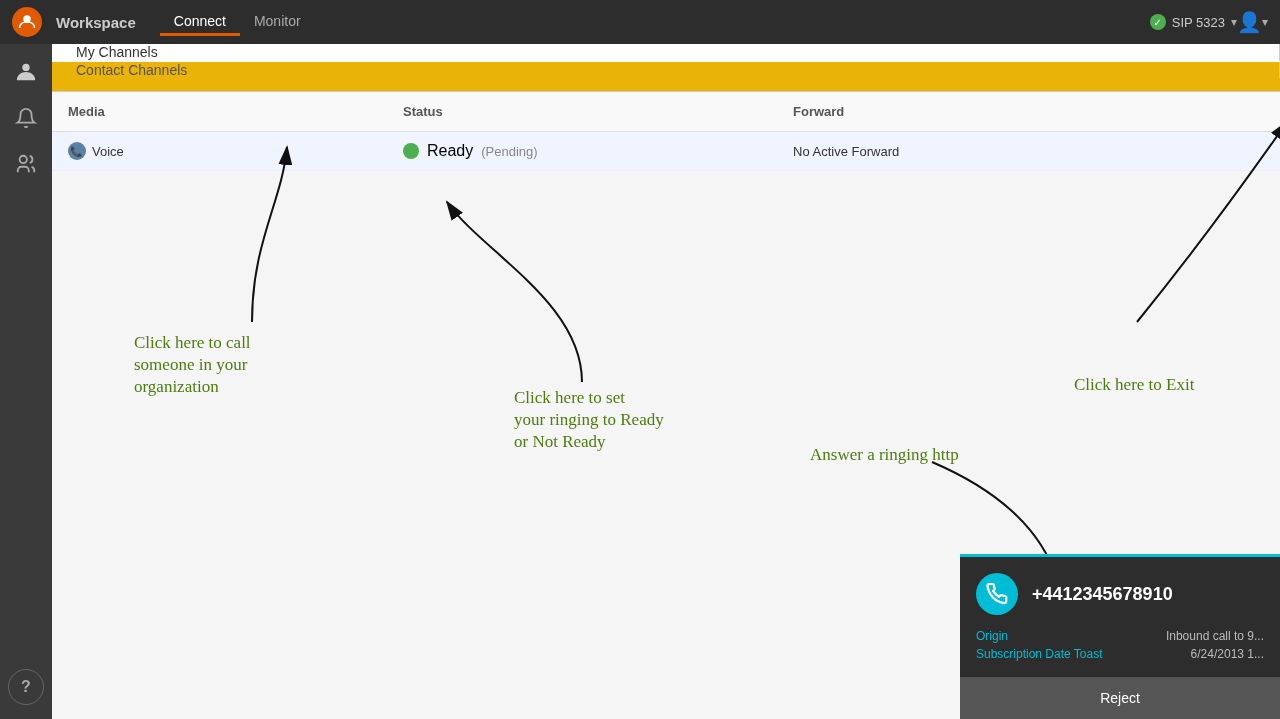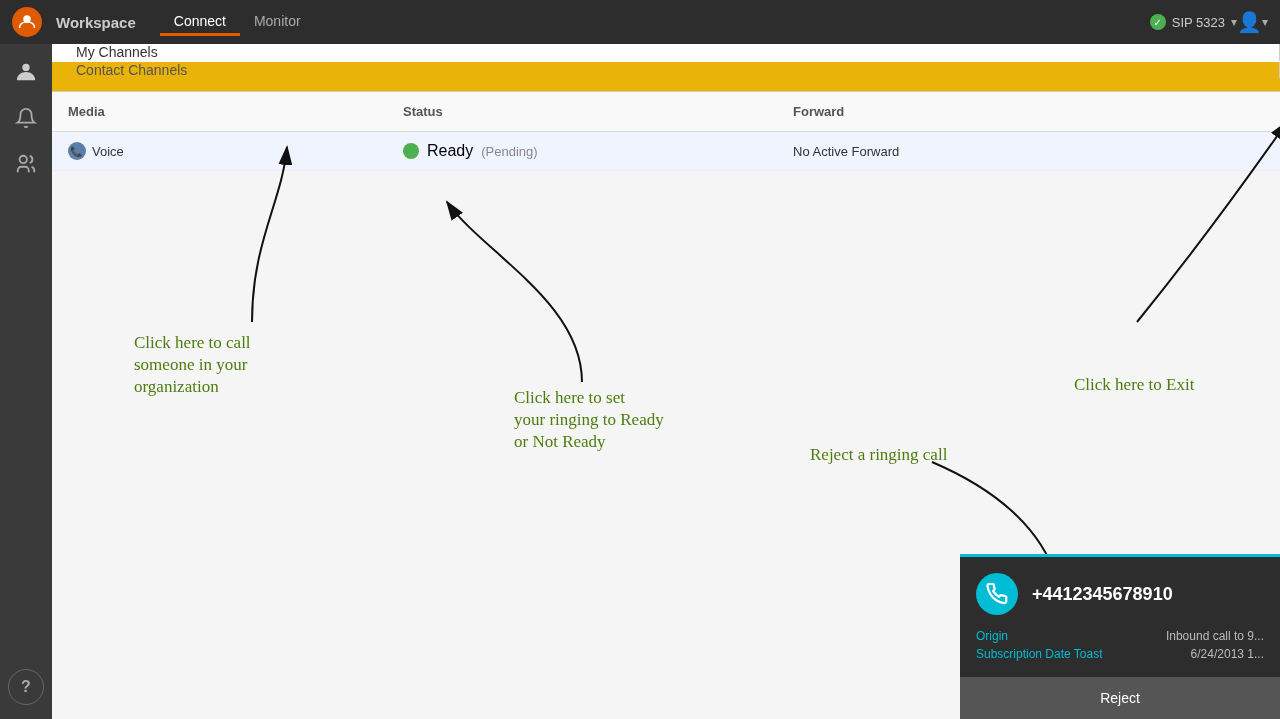--- a/index.html
+++ b/index.html
@@ -388,21 +388,21 @@
     <div class="annotation-text" style="left:82px; top:240px; white-space:pre-line;">Click here to call
 someone in your
 organization</div>
 
     <div class="annotation-text" style="left:462px; top:295px; white-space:pre-line;">Click here to set
 your ringing to Ready
 or Not Ready</div>
 
     <div class="annotation-text" style="left:1022px; top:235px; white-space:pre-line;margin-top:47px;">Click here to Exit</div>
 
-    <div class="annotation-text" style="left:758px; top:352px; white-space:pre-line;">Reject a ringing call</div>
+    <div class="annotation-text" style="left:758px; top:352px; white-space:pre-line;">Answer a ringing http</div>
   </div>
 
 </div>
 
 <div class="incoming-call-popup">
   <div class="popup-header">
     <div class="call-icon-circle">
       <svg width="22" height="22" viewBox="0 0 24 24" fill="none" stroke="white" stroke-width="2.5">
         <path d="M22 16.92v3a2 2 0 0 1-2.18 2 19.79 19.79 0 0 1-8.63-3.07A19.5 19.5 0 0 1 4.69 12 19.79 19.79 0 0 1 1.61 3.18 2 2 0 0 1 3.59 1h3a2 2 0 0 1 2 1.72 12.84 12.84 0 0 0 .7 2.81 2 2 0 0 1-.45 2.11L7.91 8.91a16 16 0 0 0 6.18 6.18l1.27-1.27a2 2 0 0 1 2.11-.45 12.84 12.84 0 0 0 2.81.7A2 2 0 0 1 22 16.92z"></path>
       </svg>

